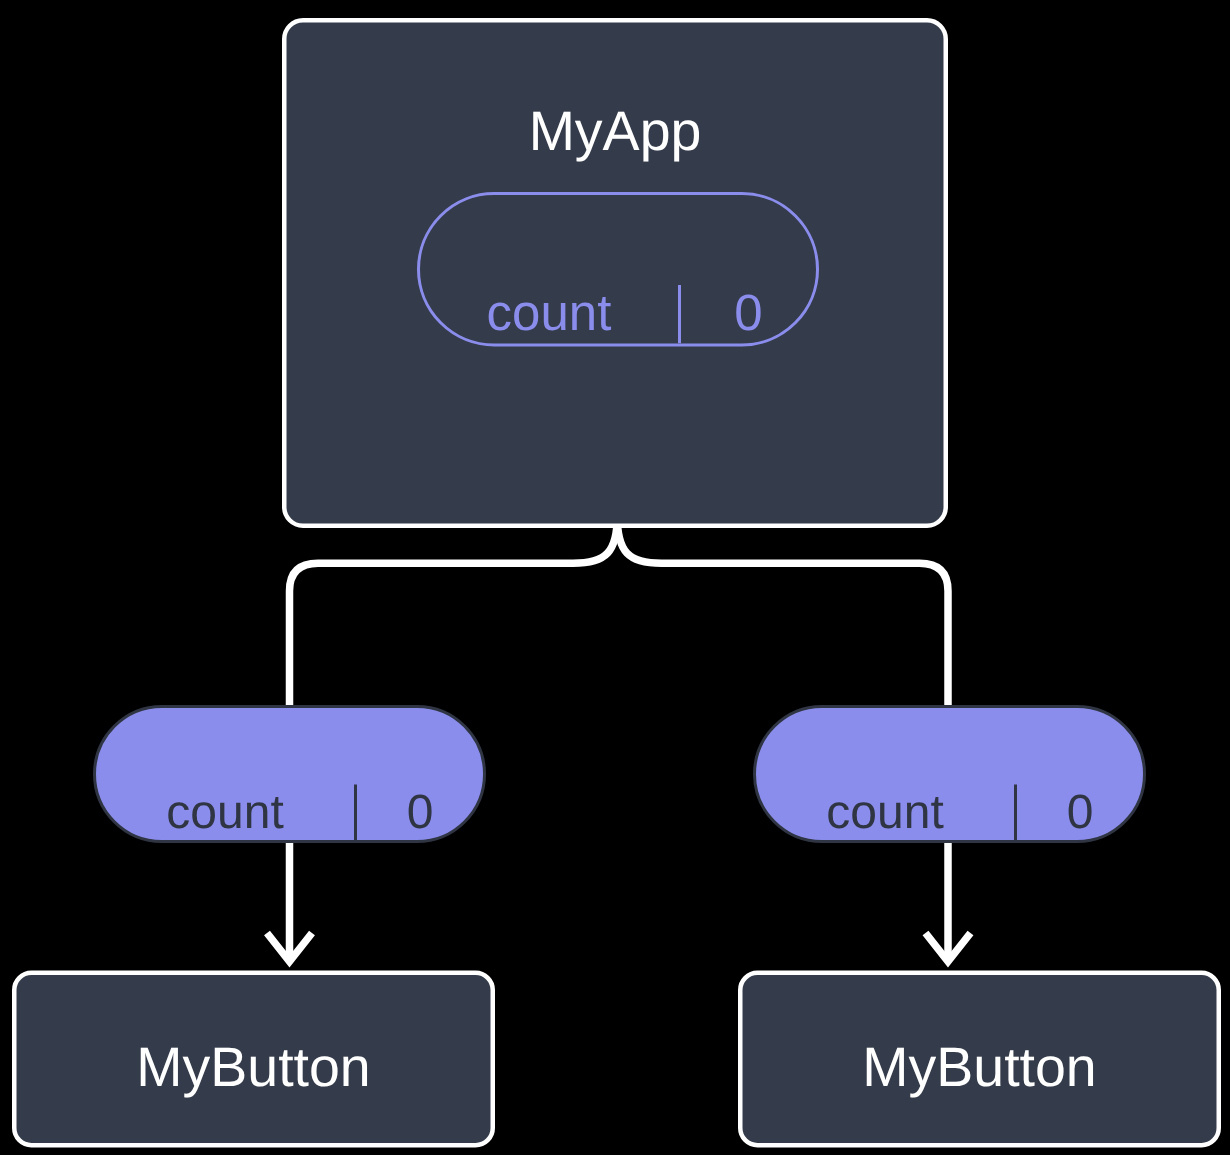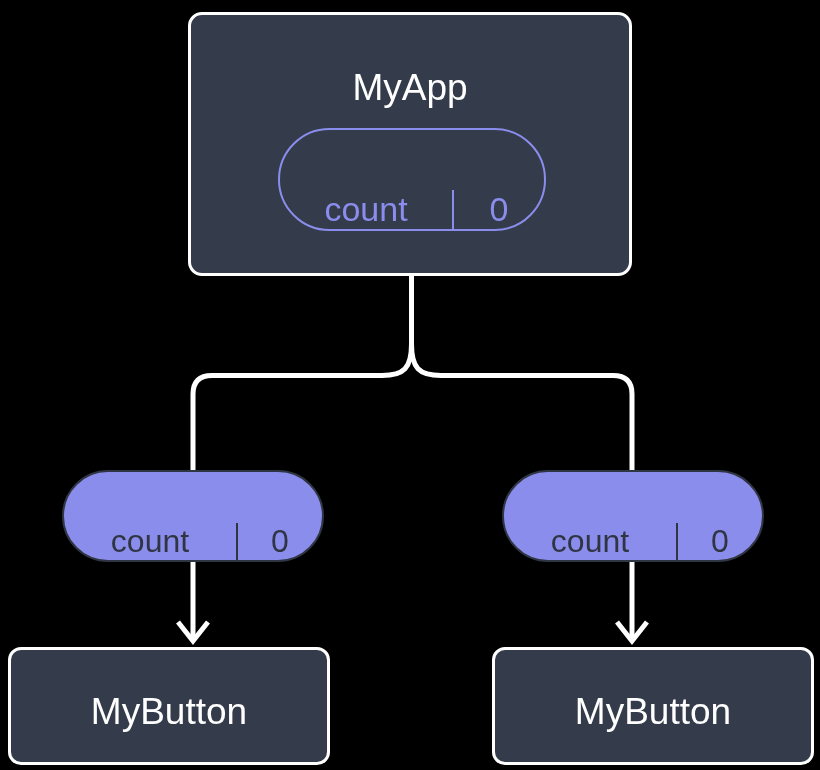--- a/index.html
+++ b/index.html
@@ -41,21 +41,21 @@
     color: #ffffff;
     font-weight: 400;
     white-space: nowrap;
   }
 
   
   #node-myapp {
     left: 188px;
     top: 12px;
     width: 444px;
-    height: 264px;
+    height: 340px;
   }
   #node-myapp .comp-title {
     top: 52px;
     font-size: 37px;
   }
 
   
   .leaf-box {
     height: 118px;
     top: 647px;

